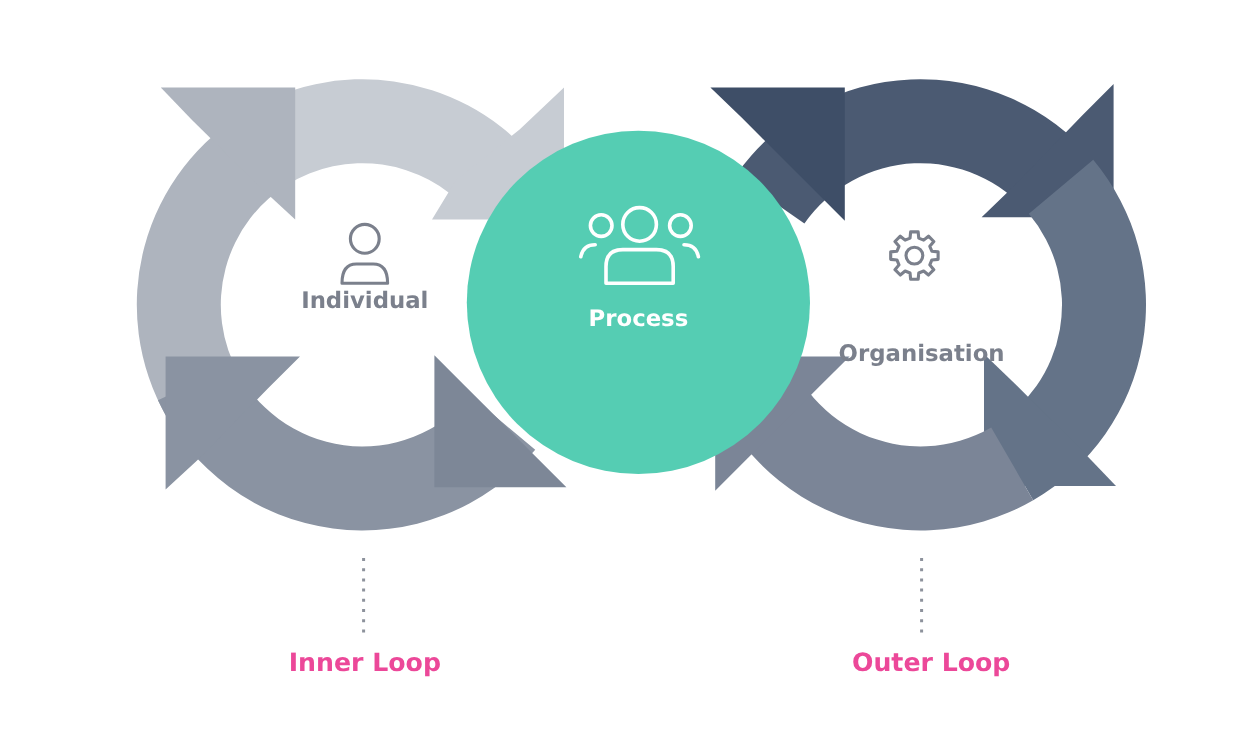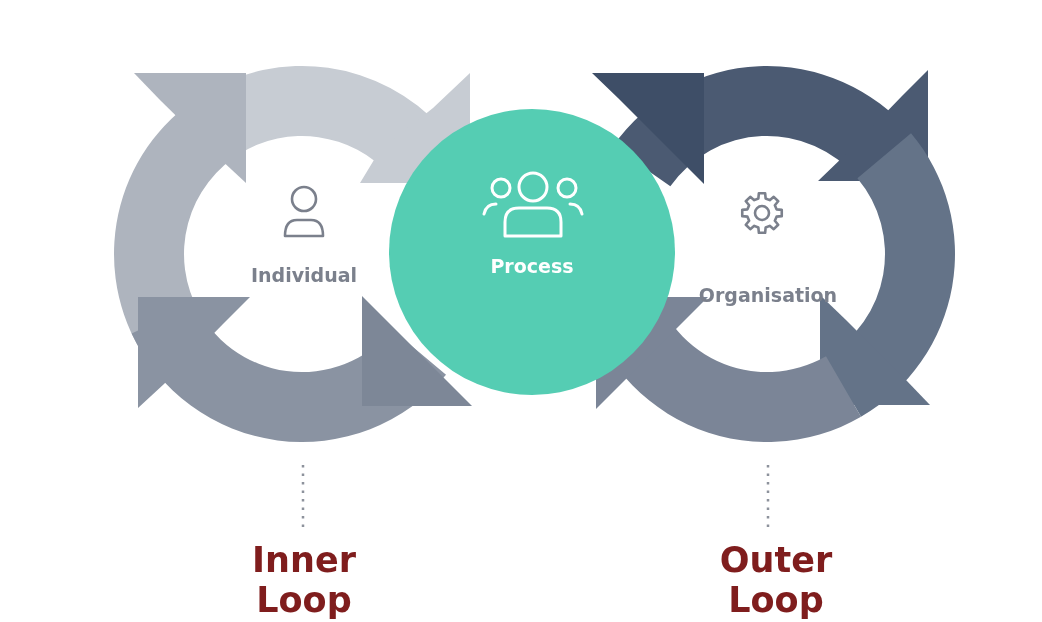--- a/index.html
+++ b/index.html
@@ -1,21 +1,21 @@
 <!DOCTYPE html>
 <html><head>
 <meta charset="utf-8">
 <style>
   html, body { margin: 0; padding: 0; background: #ffffff; }
   body { width: 1042px; height: 622px; position: relative; overflow: hidden; font-family: "DejaVu Sans", sans-serif; }
   #diagram { position: absolute; left: 0; top: 0; }
   .label { position: absolute; text-align: center; font-weight: bold; color: #7b808c; }
   .node-label { font-size: 19px; }
   .center-label { font-size: 19px; color: #ffffff; line-height: 34px; }
-  .loop-label { font-size: 35px; color: #7f1d1d; }
+  .loop-label { font-size: 21px; color: #ec4899; }
 </style>
 </head>
 <body>
 
 <svg id="diagram" width="1042" height="622" viewBox="0 0 1042 622">
   <g id="inner-loop">
       <path d="M202.37517832415745,94.56695792259191 A188 188 0 0 1 441.7112271897501,128.20344600453467 L389.69108940633254,175.04258844965474 A118 118 0 0 0 239.4695268204818,153.93032465354173 Z" fill="#c7ccd3"></path>
       <path d="M360,183 L470,183 L470,73 L433,108 L380,150 Z" fill="#c7ccd3"></path>
       <path d="M139.1872240885255,348 A188 188 0 0 1 207.99999999999991,91.1872240885256 L242.99999999999994,151.80900235343626 A118 118 0 0 0 199.80900235343623,313 Z" fill="#aeb4be"></path>
       <path d="M134,73 L246,73 L246,183 L218,157 L160,100 Z" fill="#aeb4be"></path>
@@ -49,21 +49,21 @@
     <path d="M484 214 Q486 204 496 204"></path>
     <path d="M582 214 Q580 204 570 204"></path>
   </g>
 
   <g fill="none" stroke="#7b808c" stroke-width="2.6" stroke-linejoin="round">
     <path id="gear-path" d="M758.3711715660049,198.44556410586006 L758.8713106991954,193.24623318809725 L765.1286893008046,193.24623318809725 L765.6288284339951,198.44556410586006 L769.7255711236509,200.14249048946832 L773.7557050458495,196.81966011250105 L778.1803398874989,201.24429495415055 L774.8575095105317,205.2744288763492 L776.5544358941399,209.371171566005 L781.7537668119028,209.8713106991954 L781.7537668119028,216.1286893008046 L776.5544358941399,216.628828433995 L774.8575095105317,220.7255711236508 L778.1803398874989,224.75570504584945 L773.7557050458495,229.18033988749895 L769.7255711236509,225.85750951053168 L765.6288284339951,227.55443589413994 L765.1286893008046,232.75376681190275 L758.8713106991954,232.75376681190275 L758.3711715660049,227.55443589413994 L754.2744288763491,225.85750951053168 L750.2442949541505,229.18033988749895 L745.8196601125011,224.75570504584945 L749.1424904894683,220.7255711236508 L747.4455641058601,216.628828433995 L742.2462331880972,216.1286893008046 L742.2462331880972,209.8713106991954 L747.4455641058601,209.371171566005 L749.1424904894683,205.2744288763492 L745.8196601125011,201.24429495415055 L750.2442949541505,196.81966011250105 L754.2744288763491,200.14249048946832 Z"></path>
     <circle cx="762" cy="213" r="7"></circle>
   </g>
 </svg>
 
-<div class="label node-label" style="left:234px; top:264px; width:140px;">Individual</div>
+<div class="label node-label" style="left:234px; top:240px; width:140px;">Individual</div>
 
 <div class="label center-label" style="left:452px; top:249px; width:160px;">
   <div>Process</div>
 </div>
 
 <div class="label node-label" style="left:678px; top:252px; width:180px;margin-top:32px;">Organisation</div>
 
 <div class="label loop-label" style="left:204px; top:540px; width:200px;">Inner Loop</div>
 <div class="label loop-label" style="left:676px; top:540px; width:200px;">Outer Loop</div>
 

